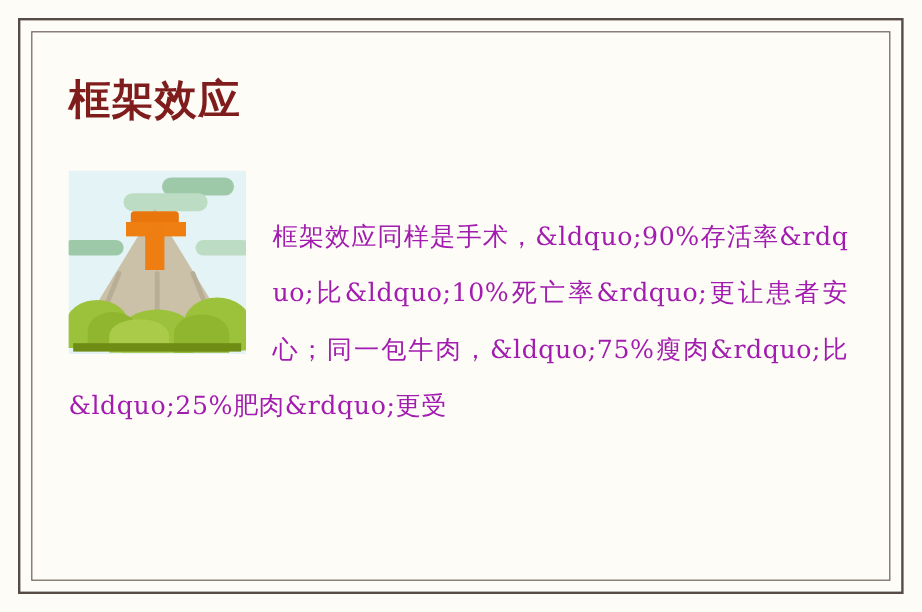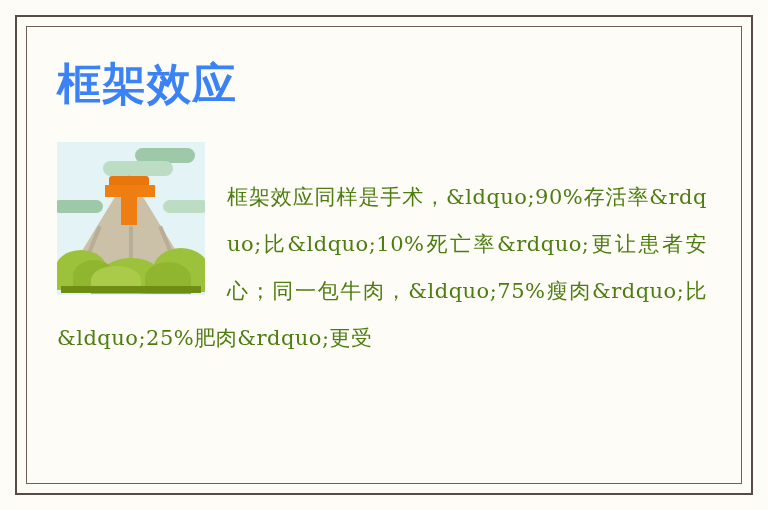--- a/index.html
+++ b/index.html
@@ -45,25 +45,25 @@
     top: 26px;
     width: 716px;
     height: 458px;
     overflow: hidden;
   }
 
   .page-title {
     position: absolute;
     left: 31px;
     top: 36px;
-    font-family: Liberation Sans, sans-serif;
-    font-size: 44px;
+    font-family: Liberation Serif, serif;
+    font-size: 35px;
     line-height: 44px;
     letter-spacing: 1px;
-    color: #3b82f6;
+    color: #7f1d1d;
     white-space: nowrap;
   }
 
   
   .article {
     position: absolute;
     left: 31px;
     top: 116px;
     width: 650px;
     height: 270px;
@@ -76,21 +76,21 @@
     height: 153px;
     margin-right: 22px;
     position: relative;
     overflow: hidden;
   }
 
   .article-text {
     font-family: "DejaVu Serif", "Liberation Serif", serif;
     font-size: 21px;
     line-height: 47px;
-    color: #4d7c0f;
+    color: #a21caf;
     letter-spacing: 0.5px;
     text-align: justify;
     word-break: break-all;
     margin-top: 32px;
   }
 
   
   .sky {
     position: absolute;
     left: 0; top: 0;

